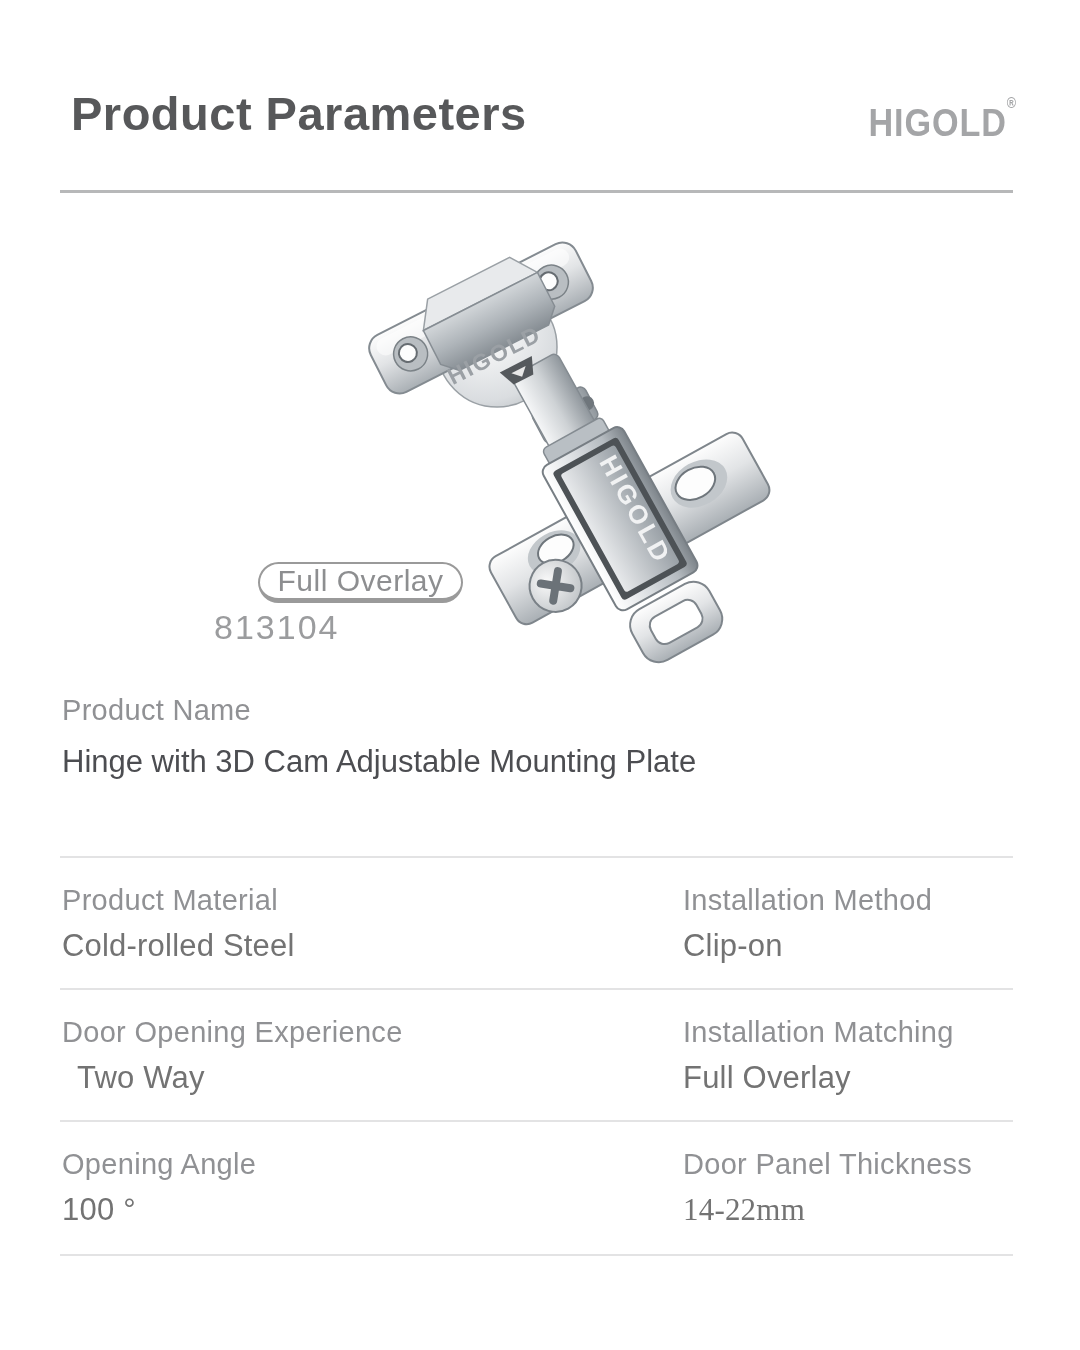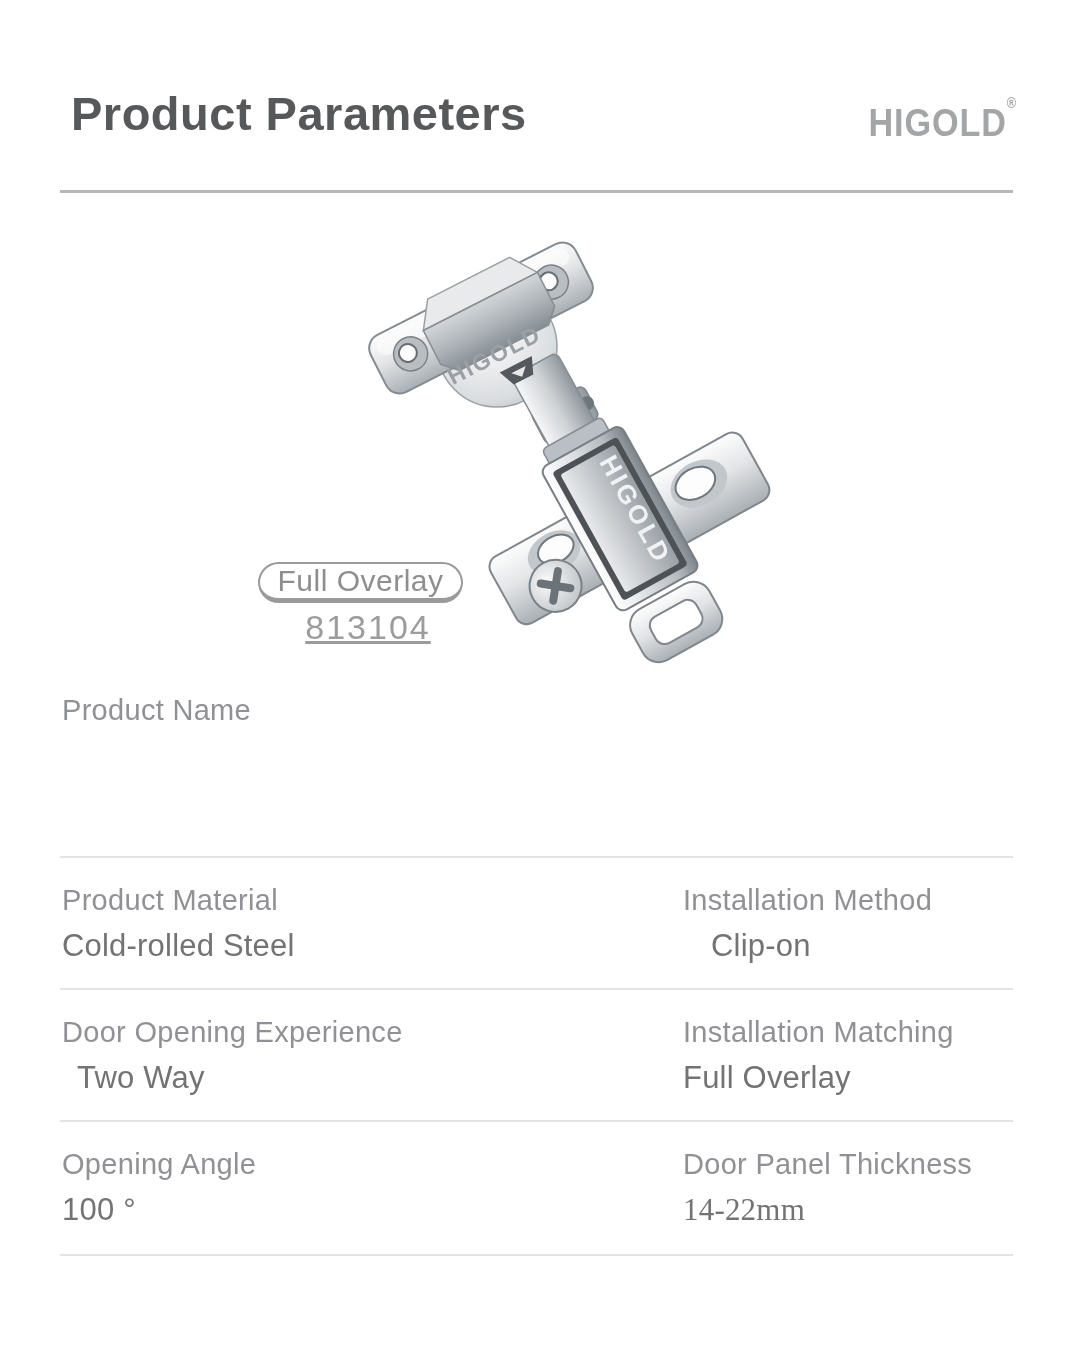--- a/index.html
+++ b/index.html
@@ -21,22 +21,22 @@
   .header-divider{position:absolute;left:60px;top:190px;width:953px;height:3px;background:#b7b8b9;}
   .row-divider{position:absolute;left:60px;width:953px;height:2px;background:#e3e3e4;}
   .hinge-img{position:absolute;left:330px;top:225px;width:470px;height:450px;}
   .badge{
     position:absolute;left:258px;top:562px;width:205px;height:41px;box-sizing:border-box;
     border:2.5px solid #9a9a9a;border-bottom-width:5px;border-radius:24px;
     display:flex;align-items:center;justify-content:center;
     font-size:30px;color:#8d8e90;letter-spacing:.5px;
   }
   .model-number{
-    position:absolute;left:238px;top:608px;width:260px;text-align:center;
-    font-size:34px;color:#9b9c9e;letter-spacing:2px;text-decoration:underline;
+    position:absolute;left:214px;top:608px;width:260px;
+    font-size:34px;color:#9b9c9e;letter-spacing:2px;
   }
   .field-label{font-size:29px;color:#909194;letter-spacing:.3px;white-space:nowrap;}
   .field-value{font-size:31px;color:#737373;letter-spacing:.2px;white-space:nowrap;}
   .pn-label{position:absolute;left:62px;top:694px;}
   .pn-value{position:absolute;left:62px;top:740px;line-height:43px;font-size:31px;color:#4c4d51;}
   .abs{position:absolute;}
 </style>
 </head>
 <body>
 
@@ -127,28 +127,29 @@
     <path d="M143 150 h36 l-7 17 h-22 z" fill="#55595d"></path>
     <path d="M153 156 l8 8 8 -8 z" fill="#e8e8e8"></path>
   </g>
 </svg>
 
 <div class="badge">Full Overlay</div>
 <div class="model-number">813104</div>
 
 <div class="field-label pn-label">Product Name</div>
 <div class="pn-value">
+  <div>Hinge with 3D Cam Adjustable Mounting Plate</div>
 </div>
 
 <div class="row-divider" style="top:856px;"></div>
 
 <div class="field-label abs" style="left:62px;top:884px;">Product Material</div>
 <div class="field-value abs" style="left:62px;top:928px;">Cold-rolled Steel</div>
 <div class="field-label abs" style="left:683px;top:884px;">Installation Method</div>
-<div class="field-value abs" style="left:683px;top:928px;margin-left:28px;">Clip-on</div>
+<div class="field-value abs" style="left:683px;top:928px;">Clip-on</div>
 
 <div class="row-divider" style="top:988px;"></div>
 
 <div class="field-label abs" style="left:62px;top:1016px;">Door Opening Experience</div>
 <div class="field-value abs" style="left:77px;top:1060px;">Two Way</div>
 <div class="field-label abs" style="left:683px;top:1016px;">Installation Matching</div>
 <div class="field-value abs" style="left:683px;top:1060px;">Full Overlay</div>
 
 <div class="row-divider" style="top:1120px;"></div>
 

